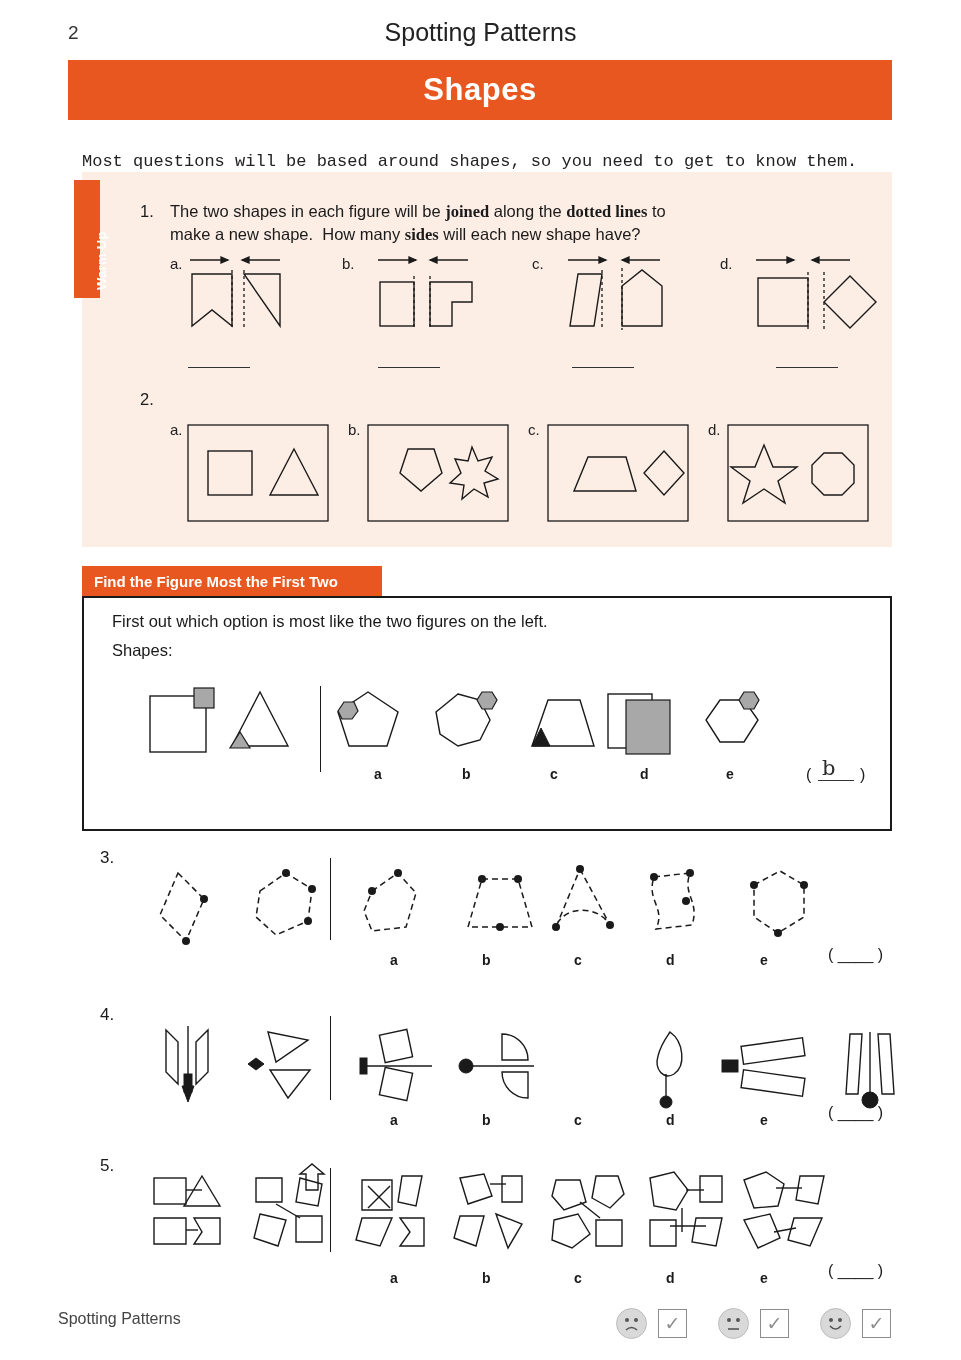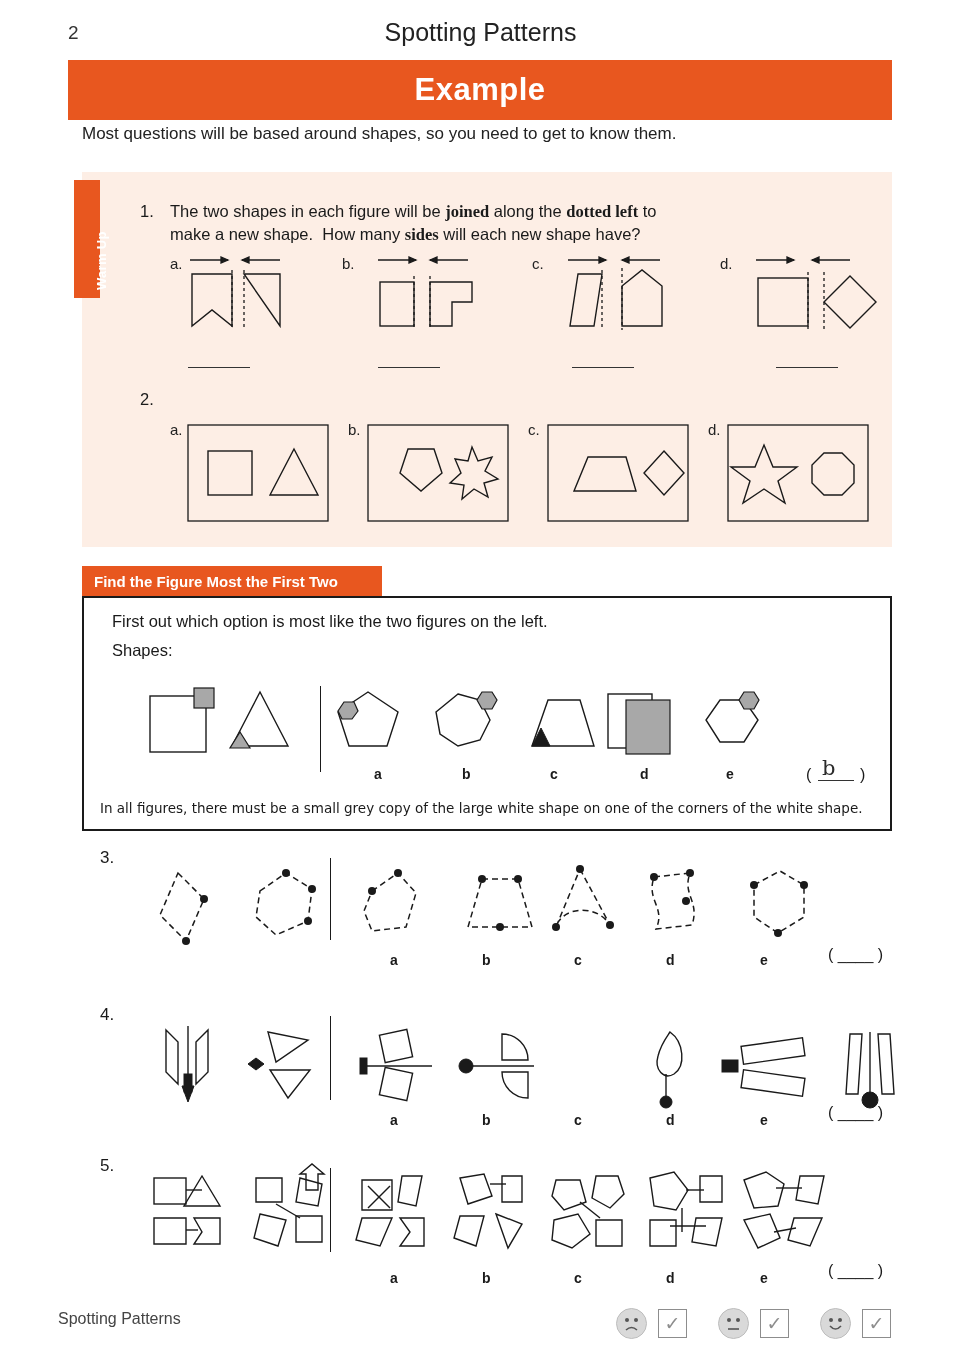--- a/index.html
+++ b/index.html
@@ -17,21 +17,21 @@
   .page-number{position:absolute;left:68px;top:22px;font-size:19px;color:#333;}
   .page-title{position:absolute;left:0;top:18px;width:961px;text-align:center;font-size:25px;color:#222;}
 
   
   .banner{
     position:absolute;left:68px;top:60px;width:824px;height:60px;
     background:#e8571f;display:flex;align-items:center;justify-content:center;
   }
   .banner span{color:#fff;font-size:31px;font-weight:bold;letter-spacing:.5px;}
 
-  .intro{position:absolute;left:82px;top:124px;font-size:17px;color:#222;}
+  .intro{position:absolute;left:82px;top:152px;font-size:17px;color:#222;font-family:Liberation Mono, monospace;}
 
   
   .warmup-box{
     position:absolute;left:82px;top:172px;width:810px;height:375px;
     background:#fdeee5;
   }
   .warmup-tab{
     position:absolute;left:74px;top:180px;width:26px;height:118px;
     background:#e8571f;color:#fff;
   }
@@ -91,33 +91,33 @@
 </style>
 </head>
 <body>
 
 <div class="page">
 
   <div class="page-number">2</div>
   <div class="page-title">Spotting Patterns</div>
 
   <div class="banner">
-    <span>Example</span>
+    <span>Shapes</span>
   </div>
 
   <div class="intro">Most questions will be based around shapes, so you need to get to know them.</div>
 
   <div class="warmup-box"></div>
   <div class="warmup-tab">
     <span>Warm Up</span>
   </div>
 
   <div class="q" style="left:170px;top:200px;width:640px;">
     <span class="num">1.</span>
-    <span>The two shapes in each figure will be <b>joined</b> along the <b>dotted left</b> to</span><br>
+    <span>The two shapes in each figure will be <b>joined</b> along the <b>dotted lines</b> to</span><br>
     <span>make a new shape.&nbsp; How many <b>sides</b> will each new shape have?</span>
   </div>
 
   <div class="lbl" style="left:170px;top:255px;">a.</div>
   <div class="lbl" style="left:342px;top:255px;">b.</div>
   <div class="lbl" style="left:532px;top:255px;">c.</div>
   <div class="lbl" style="left:720px;top:255px;">d.</div>
 
   <svg style="position:absolute;left:160px;top:248px;" width="740" height="110">
 
@@ -225,21 +225,20 @@
   <div class="opt-letter" style="left:462px;top:766px;">b</div>
   <div class="opt-letter" style="left:550px;top:766px;">c</div>
   <div class="opt-letter" style="left:640px;top:766px;">d</div>
   <div class="opt-letter" style="left:726px;top:766px;">e</div>
 
   <div class="paren" style="left:806px;top:766px;">(</div>
   <div class="ans-hand" style="left:822px;top:756px;">b</div>
   <div class="paren" style="left:860px;top:766px;">)</div>
   <div style="position:absolute;left:818px;top:780px;width:36px;border-bottom:1px solid #333;"></div>
 
-  <div class="note">In all figures, there must be a small grey copy of the large white shape on one of the corners of the white shape.</div>
 
   <div class="qnum" style="left:100px;top:848px;">3.</div>
   <div class="divider" style="left:330px;top:858px;height:82px;"></div>
   <svg style="position:absolute;left:110px;top:855px;" width="790" height="100">
     <polygon class="shape-dash" points="68,18 94,44 76,86 50,60"></polygon>
     <circle cx="94" cy="44" r="4" fill="#1a1a1a"></circle>
       <circle cx="76" cy="86" r="4" fill="#1a1a1a"></circle>
     <polygon class="shape-dash" points="150,36 176,18 202,34 198,66 166,80 146,62"></polygon>
     <circle cx="176" cy="18" r="4" fill="#1a1a1a"></circle>
       <circle cx="202" cy="34" r="4" fill="#1a1a1a"></circle>

